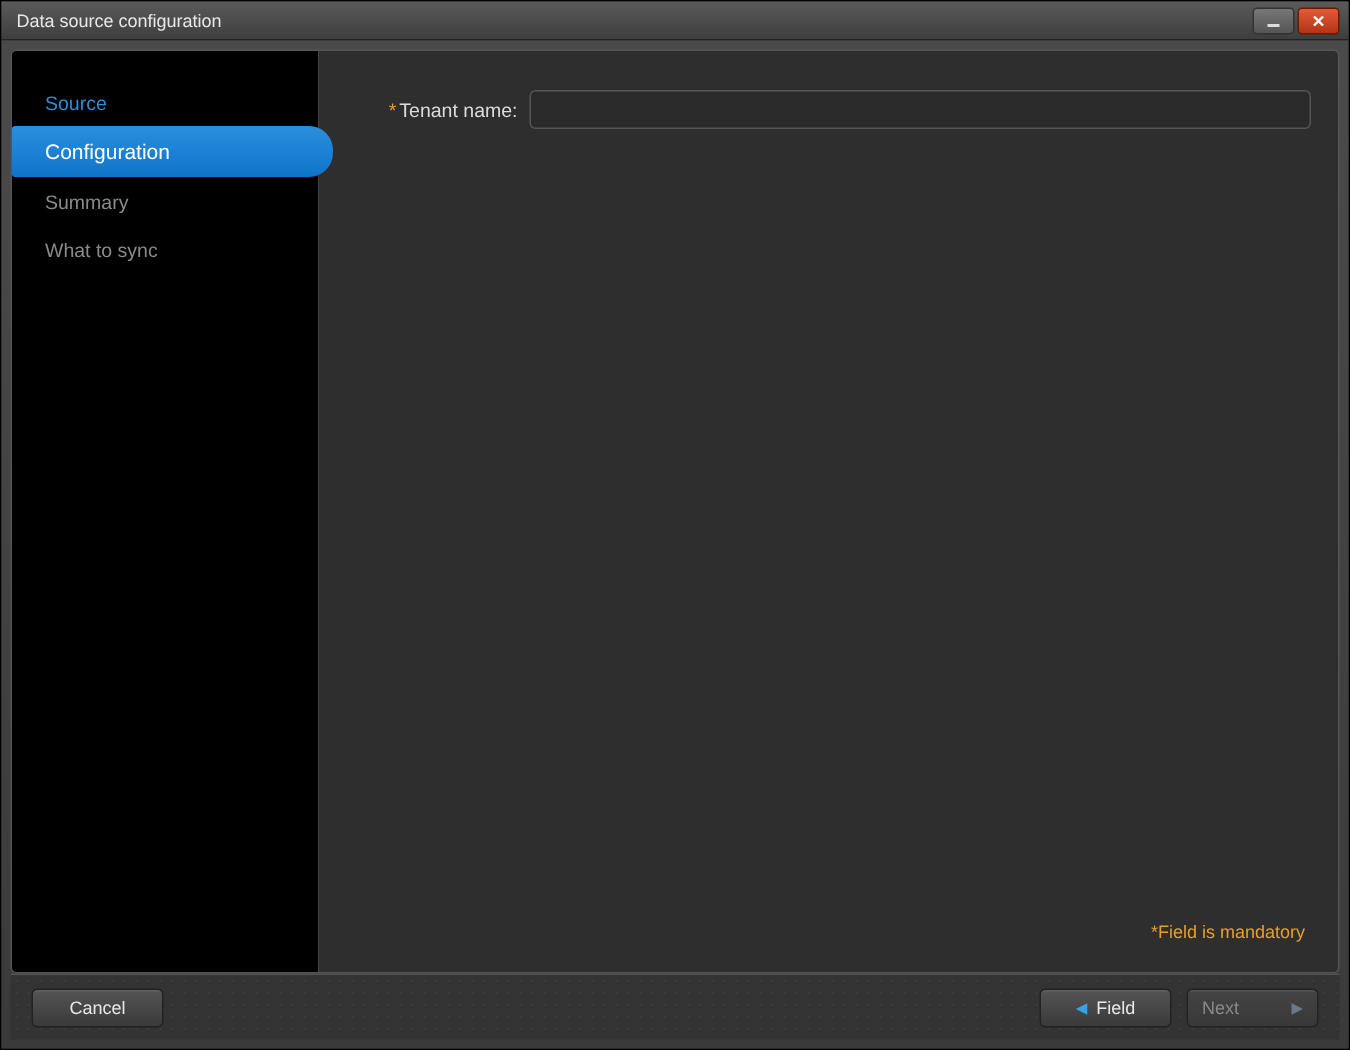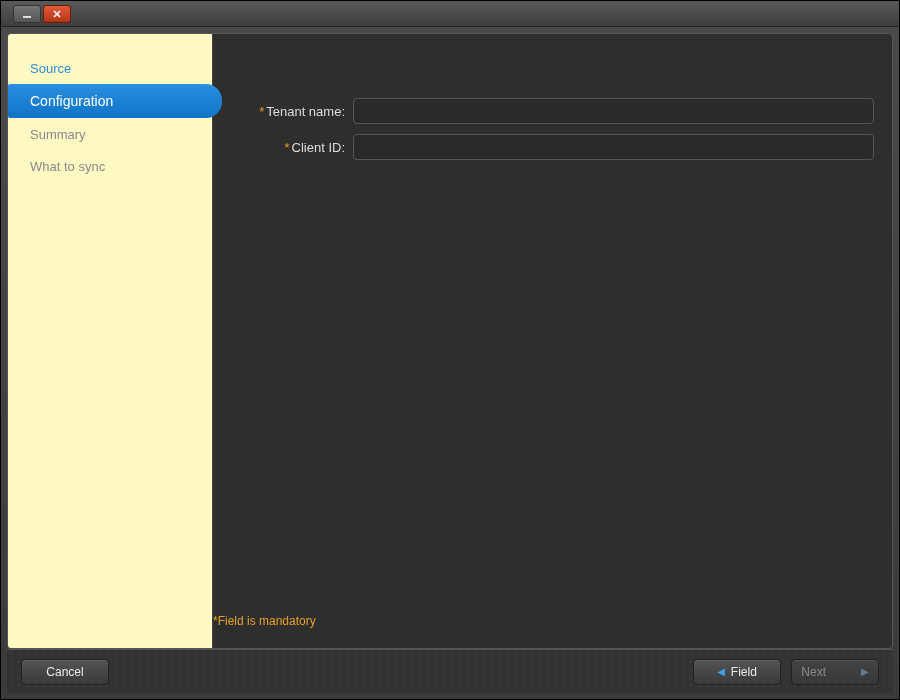--- a/index.html
+++ b/index.html
@@ -49,21 +49,21 @@
     border: 1px solid #555;
     border-radius: 4px;
     background: #2e2e2e;
     display: flex; overflow: hidden;
     min-height: 0;
   }
 
   
   .sidebar {
     width: 205px;
-    background: #fef9c3;
+    background: #000000;
     border-right: 1px solid #444;
     padding-top: 18px;
   }
   .step {
     height: 32px;
     display: flex; align-items: center;
     padding-left: 22px;
     font-size: 13px;
     color: #8a8a8a;
     position: relative;
@@ -78,21 +78,21 @@
     height: 34px;
   }
 
   
   .content {
     flex: 1;
     padding: 26px 18px 12px 0;
     display: flex; flex-direction: column;
     min-height: 0;
   }
-  .form-rows { flex: 1; margin-top: 38px; }
+  .form-rows { flex: 1; }
   .form-row {
     display: flex; align-items: center;
     margin-bottom: 10px;
   }
   .form-label {
     width: 140px;
     text-align: right;
     color: #dcdcdc;
     font-size: 13px;
     padding-right: 8px;
@@ -105,21 +105,21 @@
     background: #2a2a2a;
     border: 1px solid #565656;
     border-radius: 4px;
     color: #eee;
     font-size: 13px;
     padding: 0 8px;
     outline: none;
   }
 
   .mandatory-note {
-    text-align: left;
+    text-align: right;
     color: #e6a02a;
     font-size: 12px;
     padding: 4px 4px 8px 0;
   }
 
   
   .footer {
     height: 44px;
     background-color: #333;
     background-image: radial-gradient(#3d3d3d 1px, transparent 1px);
@@ -149,20 +149,21 @@
   .footer-spacer { flex: 1; }
   .chev { font-size: 10px; color: #3aa0e8; }
   .btn.disabled .chev { color: #6a7a86; }
 </style>
 </head>
 <body>
 
 <div class="window">
 
   <div class="titlebar">
+    <div class="titlebar-title">Data source configuration</div>
     <div class="titlebar-btn titlebar-min">
       <svg width="10" height="10" viewBox="0 0 10 10">
           <rect x="1" y="7" width="8" height="2" fill="#ddd"></rect>
         </svg>
     </div>
     <div class="titlebar-btn titlebar-close">
       <svg width="10" height="10" viewBox="0 0 10 10">
           <line x1="2" y1="2" x2="8" y2="8" stroke="#fff" stroke-width="1.6"></line>
           <line x1="8" y1="2" x2="2" y2="8" stroke="#fff" stroke-width="1.6"></line>
         </svg>
@@ -182,26 +183,20 @@
       <div class="content">
         <div class="form-rows">
 
           <div class="form-row">
             <label class="form-label">
               <span class="star">*</span><span>Tenant name:</span>
             </label>
             <input class="form-input" type="text" value="" style="">
           </div>
 
-          <div class="form-row">
-            <label class="form-label">
-              <span class="star">*</span><span>Client ID:</span>
-            </label>
-            <input class="form-input" type="text" value="" style="">
-          </div>
 
 
         </div>
         <div class="mandatory-note">*Field is mandatory</div>
       </div>
 
     </div>
 
     <div class="footer">
       <button class="btn">Cancel</button>

